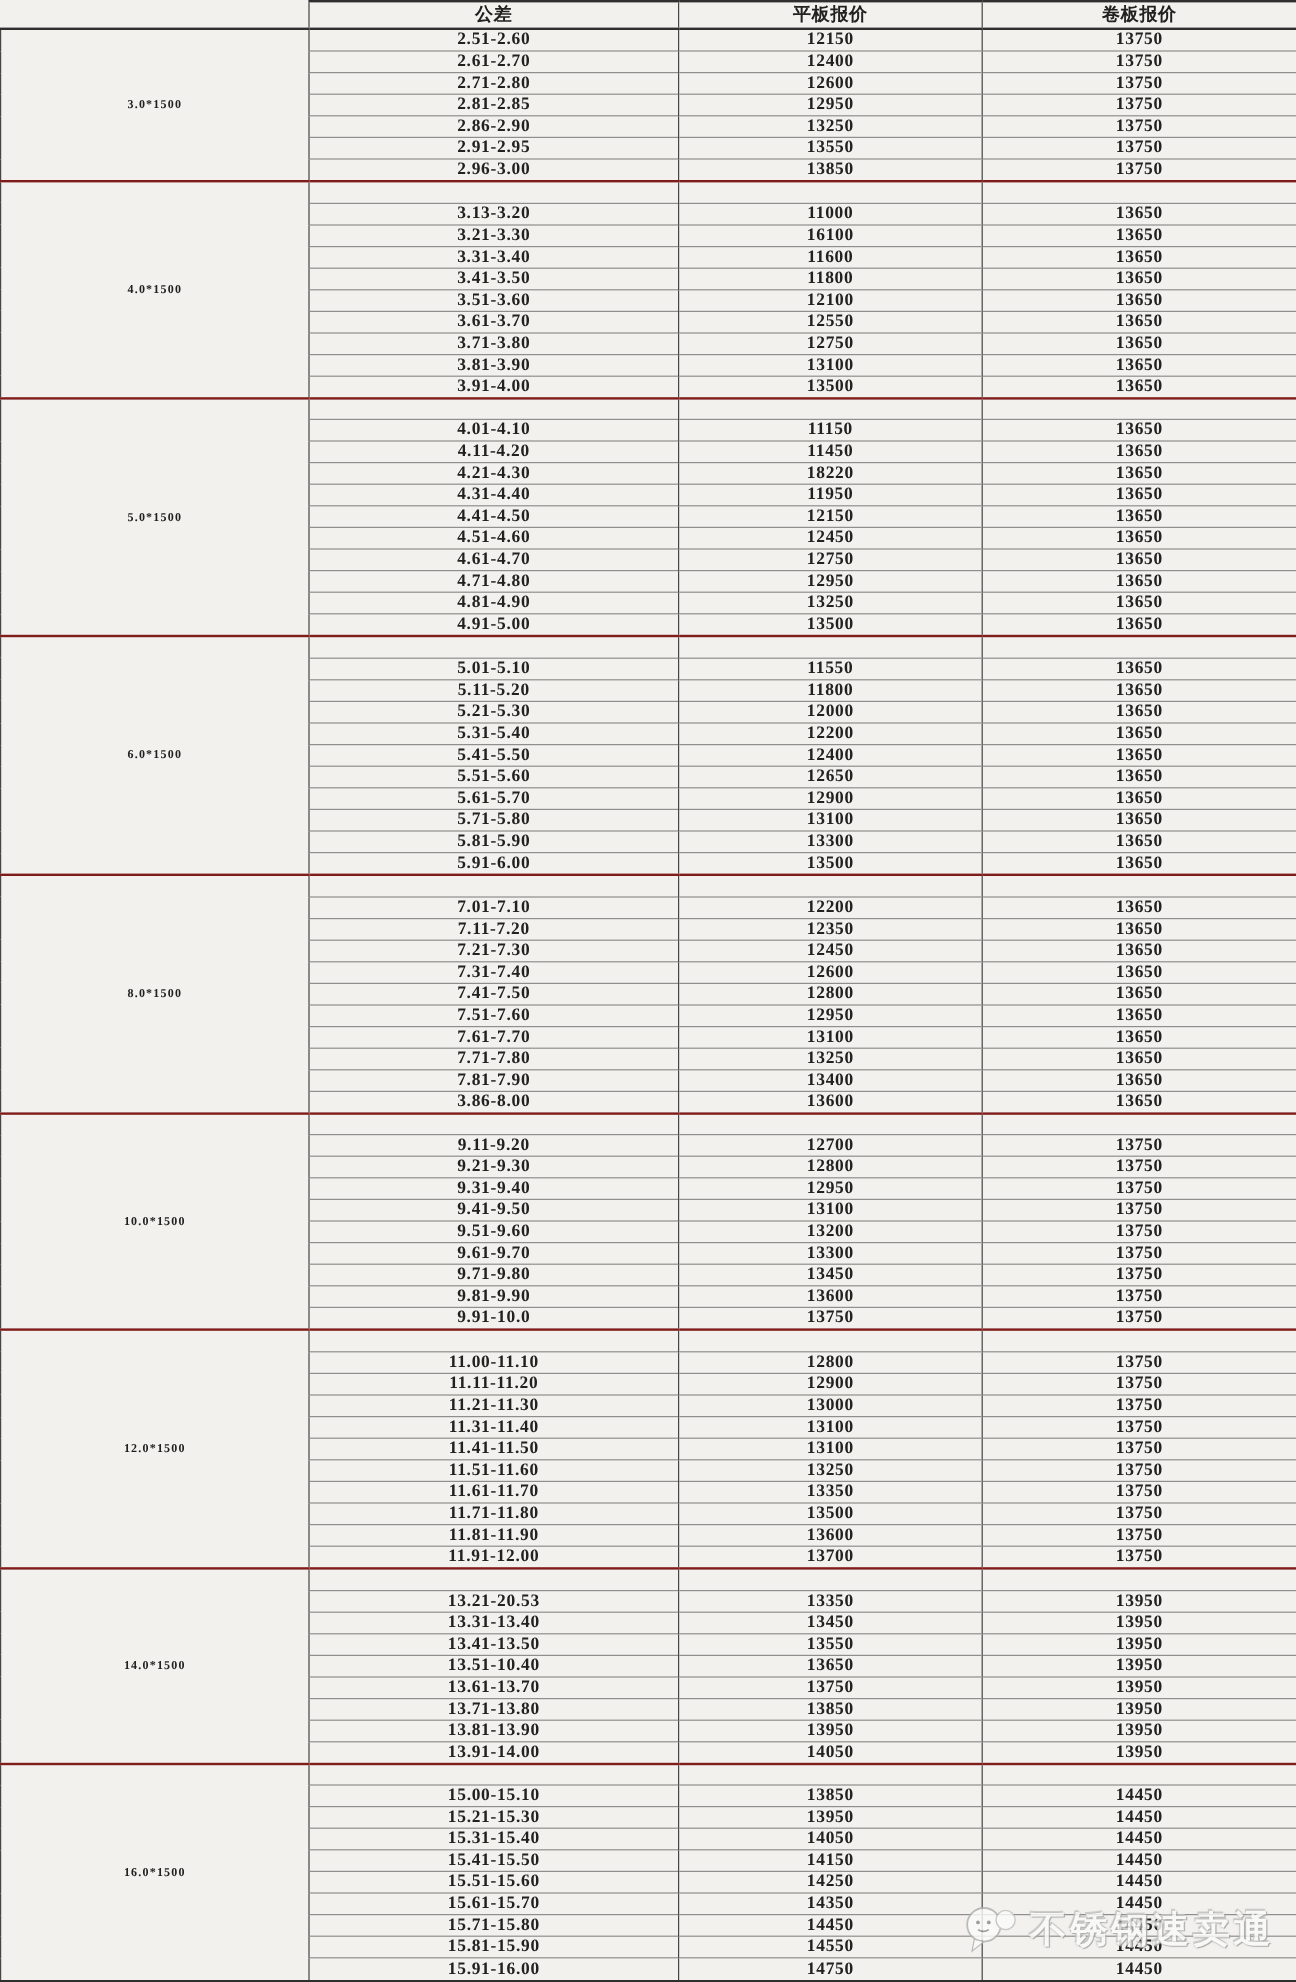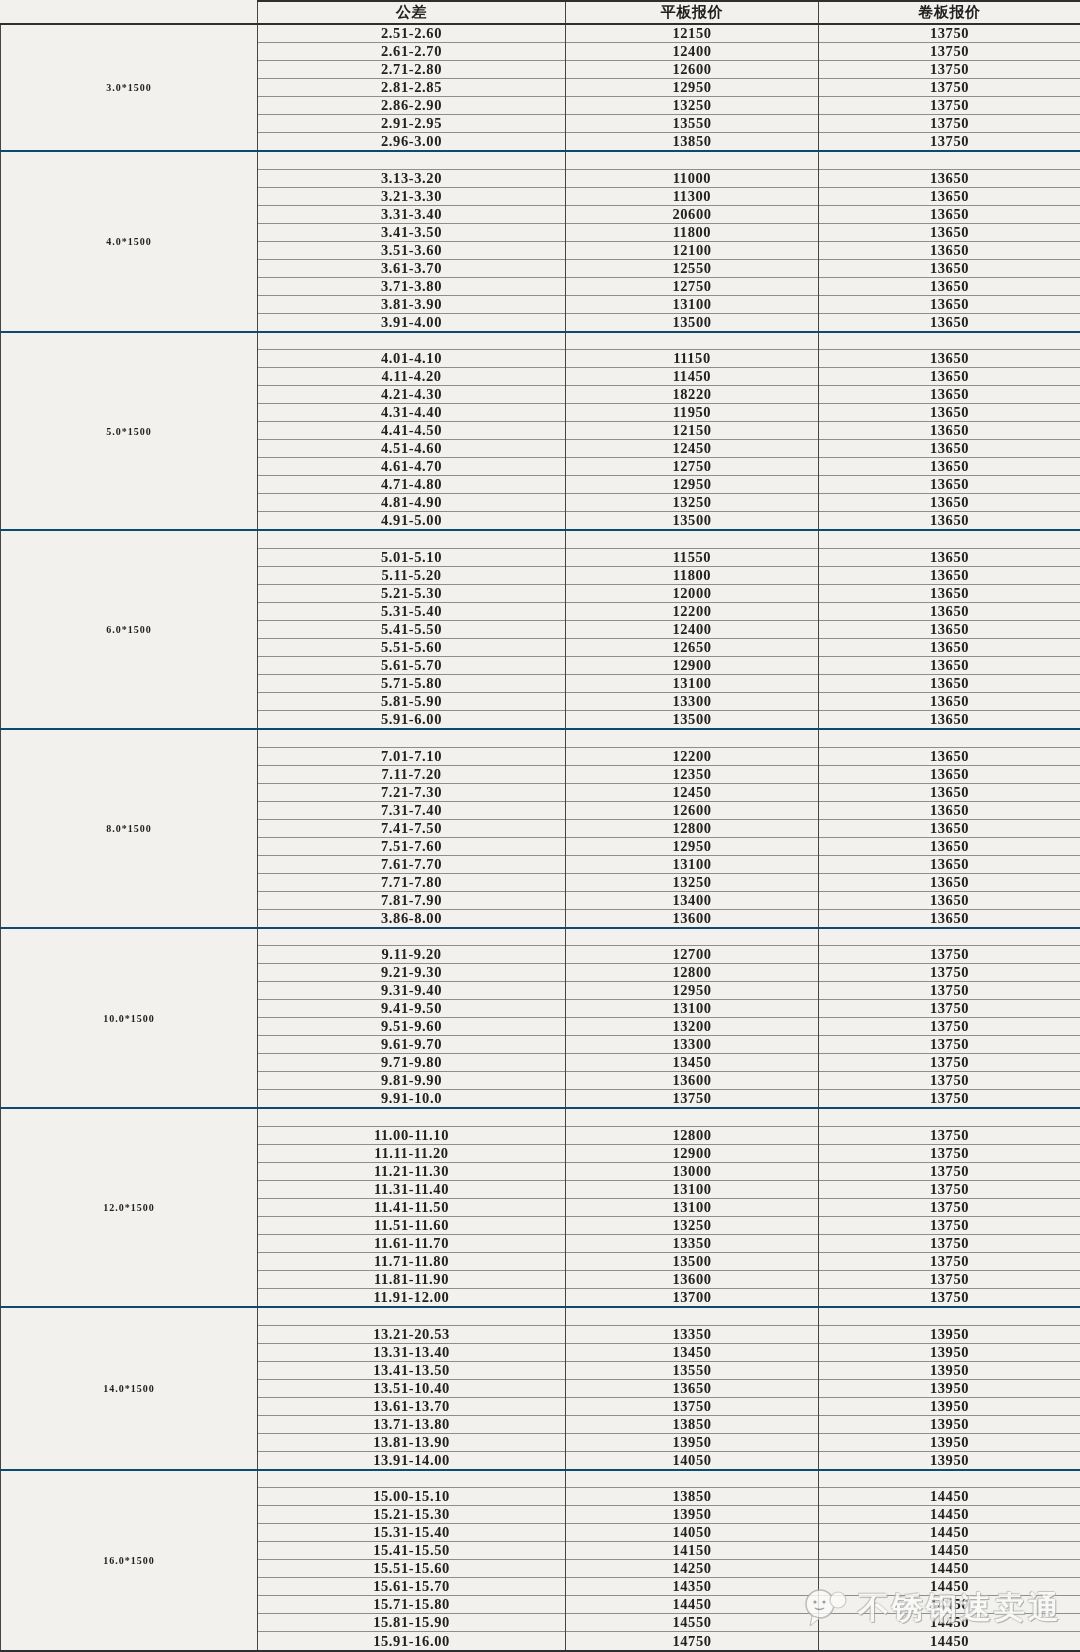--- a/index.html
+++ b/index.html
@@ -48,21 +48,21 @@
   }
   thead th.size-header {
     border-top: none;
     border-left: none;
   }
 
   
   tbody td { border-top: 1px solid #8f8e8c; }
 
   
-  tbody tr.section-start td { border-top: 2px solid #0c4a6e; border-radius: 23px; }
+  tbody tr.section-start td { border-top: 2px solid #7f1d1d; border-radius: 23px; }
 
   td.size-cell {
     font-size: 10px;
     letter-spacing: 1px;
   }
 
   
   .watermark {
     position: absolute;
     left: 798px; top: 1580px;
@@ -147,26 +147,26 @@
         <td></td>
         <td></td>
       </tr>
       <tr>
         <td>3.13-3.20</td>
         <td>11000</td>
         <td>13650</td>
       </tr>
       <tr>
         <td>3.21-3.30</td>
-        <td>11300</td>
+        <td>16100</td>
         <td>13650</td>
       </tr>
       <tr>
         <td>3.31-3.40</td>
-        <td>20600</td>
+        <td>11600</td>
         <td>13650</td>
       </tr>
       <tr>
         <td>3.41-3.50</td>
         <td>11800</td>
         <td>13650</td>
       </tr>
       <tr>
         <td>3.51-3.60</td>
         <td>12100</td>

